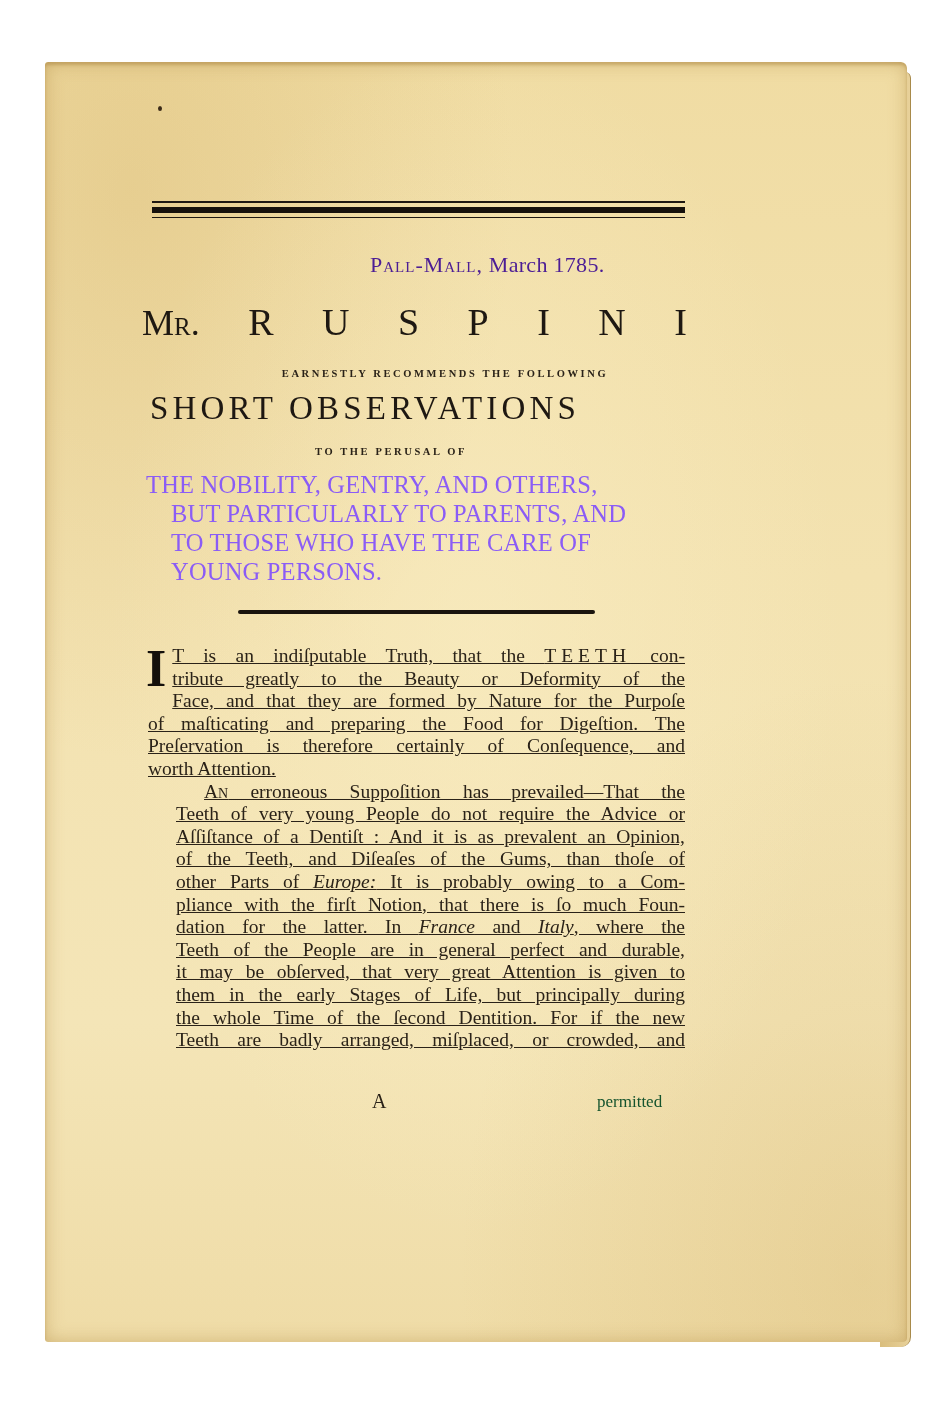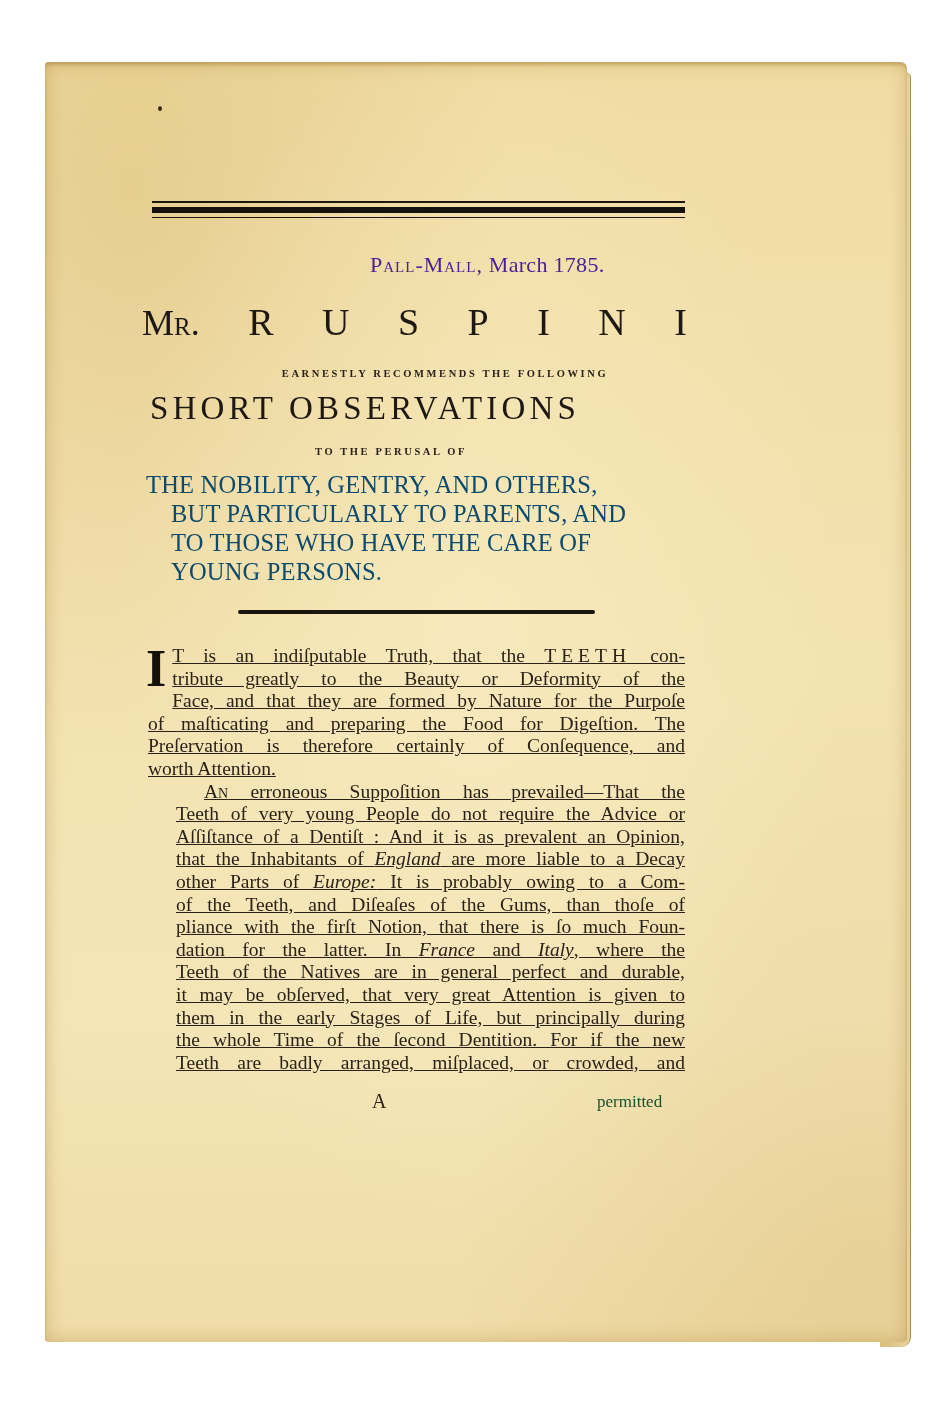--- a/index.html
+++ b/index.html
@@ -48,21 +48,21 @@
   }
   .short-obs {
     position:absolute; left:150px; top:390px; width:520px;
     font-size:33px; letter-spacing:4.2px; color:#1e1812; text-align:left;
   }
   .perusal {
     position:absolute; left:315px; top:446px; font-size:10.5px; letter-spacing:2.6px; font-weight:bold; color:#2a2218;
   }
   .audience {
     position:absolute; left:146px; top:470px; width:560px;
-    font-size:24.5px; line-height:29px; color:#0c4a6e; letter-spacing:0.2px;
+    font-size:24.5px; line-height:29px; color:#8b5cf6; letter-spacing:0.2px;
   }
   .audience div:not(:first-child) { padding-left:25px; }
 
   .rule-mid { position:absolute; left:238px; top:610px; width:357px; height:4px; background:#1a140e; border-radius:2px; }
 
   .body-text {
     position:absolute; left:148px; top:645px; width:537px;
     font-size:19.5px; line-height:22.6px; color:#2a2218; text-align:justify;
   }
   .para1 { position:relative; }
@@ -132,26 +132,25 @@
     <span class="line">tribute greatly to the Beauty or Deformity of the</span>
     <span class="line">Face, and that they are formed by Nature for the Purpoſe</span>
     <span class="line">of maſticating and preparing the Food for Digeſtion. The</span>
     <span class="line">Preſervation is therefore certainly of Conſequence, and</span>
     <span class="line last">worth Attention.</span>
   </div>
   <div class="para2">
     <span class="line" style="padding-left:28px;"><span class="sc" style="font-variant:small-caps;">An</span><span> erroneous Suppoſition has prevailed—That the</span></span>
     <span class="line">Teeth of very young People do not require the Advice or</span>
     <span class="line">Aſſiſtance of a Dentiſt : And it is as prevalent an Opinion,</span>
-    <span class="line"><span>that the Inhabitants of </span><span class="it">England</span><span> are more liable to a Decay</span></span>
+    <span class="line">of the Teeth, and Diſeaſes of the Gums, than thoſe of</span>
     <span class="line"><span>other Parts of </span><span class="it">Europe:</span><span> It is probably owing to a Com-</span></span>
-    <span class="line">of the Teeth, and Diſeaſes of the Gums, than thoſe of</span>
     <span class="line">pliance with the firſt Notion, that there is ſo much Foun-</span>
     <span class="line"><span>dation for the latter. In </span><span class="it">France</span><span> and </span><span class="it">Italy</span><span>, where the</span></span>
-    <span class="line">Teeth of the Natives are in general perfect and durable,</span>
+    <span class="line">Teeth of the People are in general perfect and durable,</span>
     <span class="line">it may be obſerved, that very great Attention is given to</span>
     <span class="line">them in the early Stages of Life, but principally during</span>
     <span class="line">the whole Time of the ſecond Dentition. For if the new</span>
     <span class="line">Teeth are badly arranged, miſplaced, or crowded, and</span>
   </div>
 </div>
 
 <div class="signature">A</div>
 <div class="catchword">permitted</div>
 

